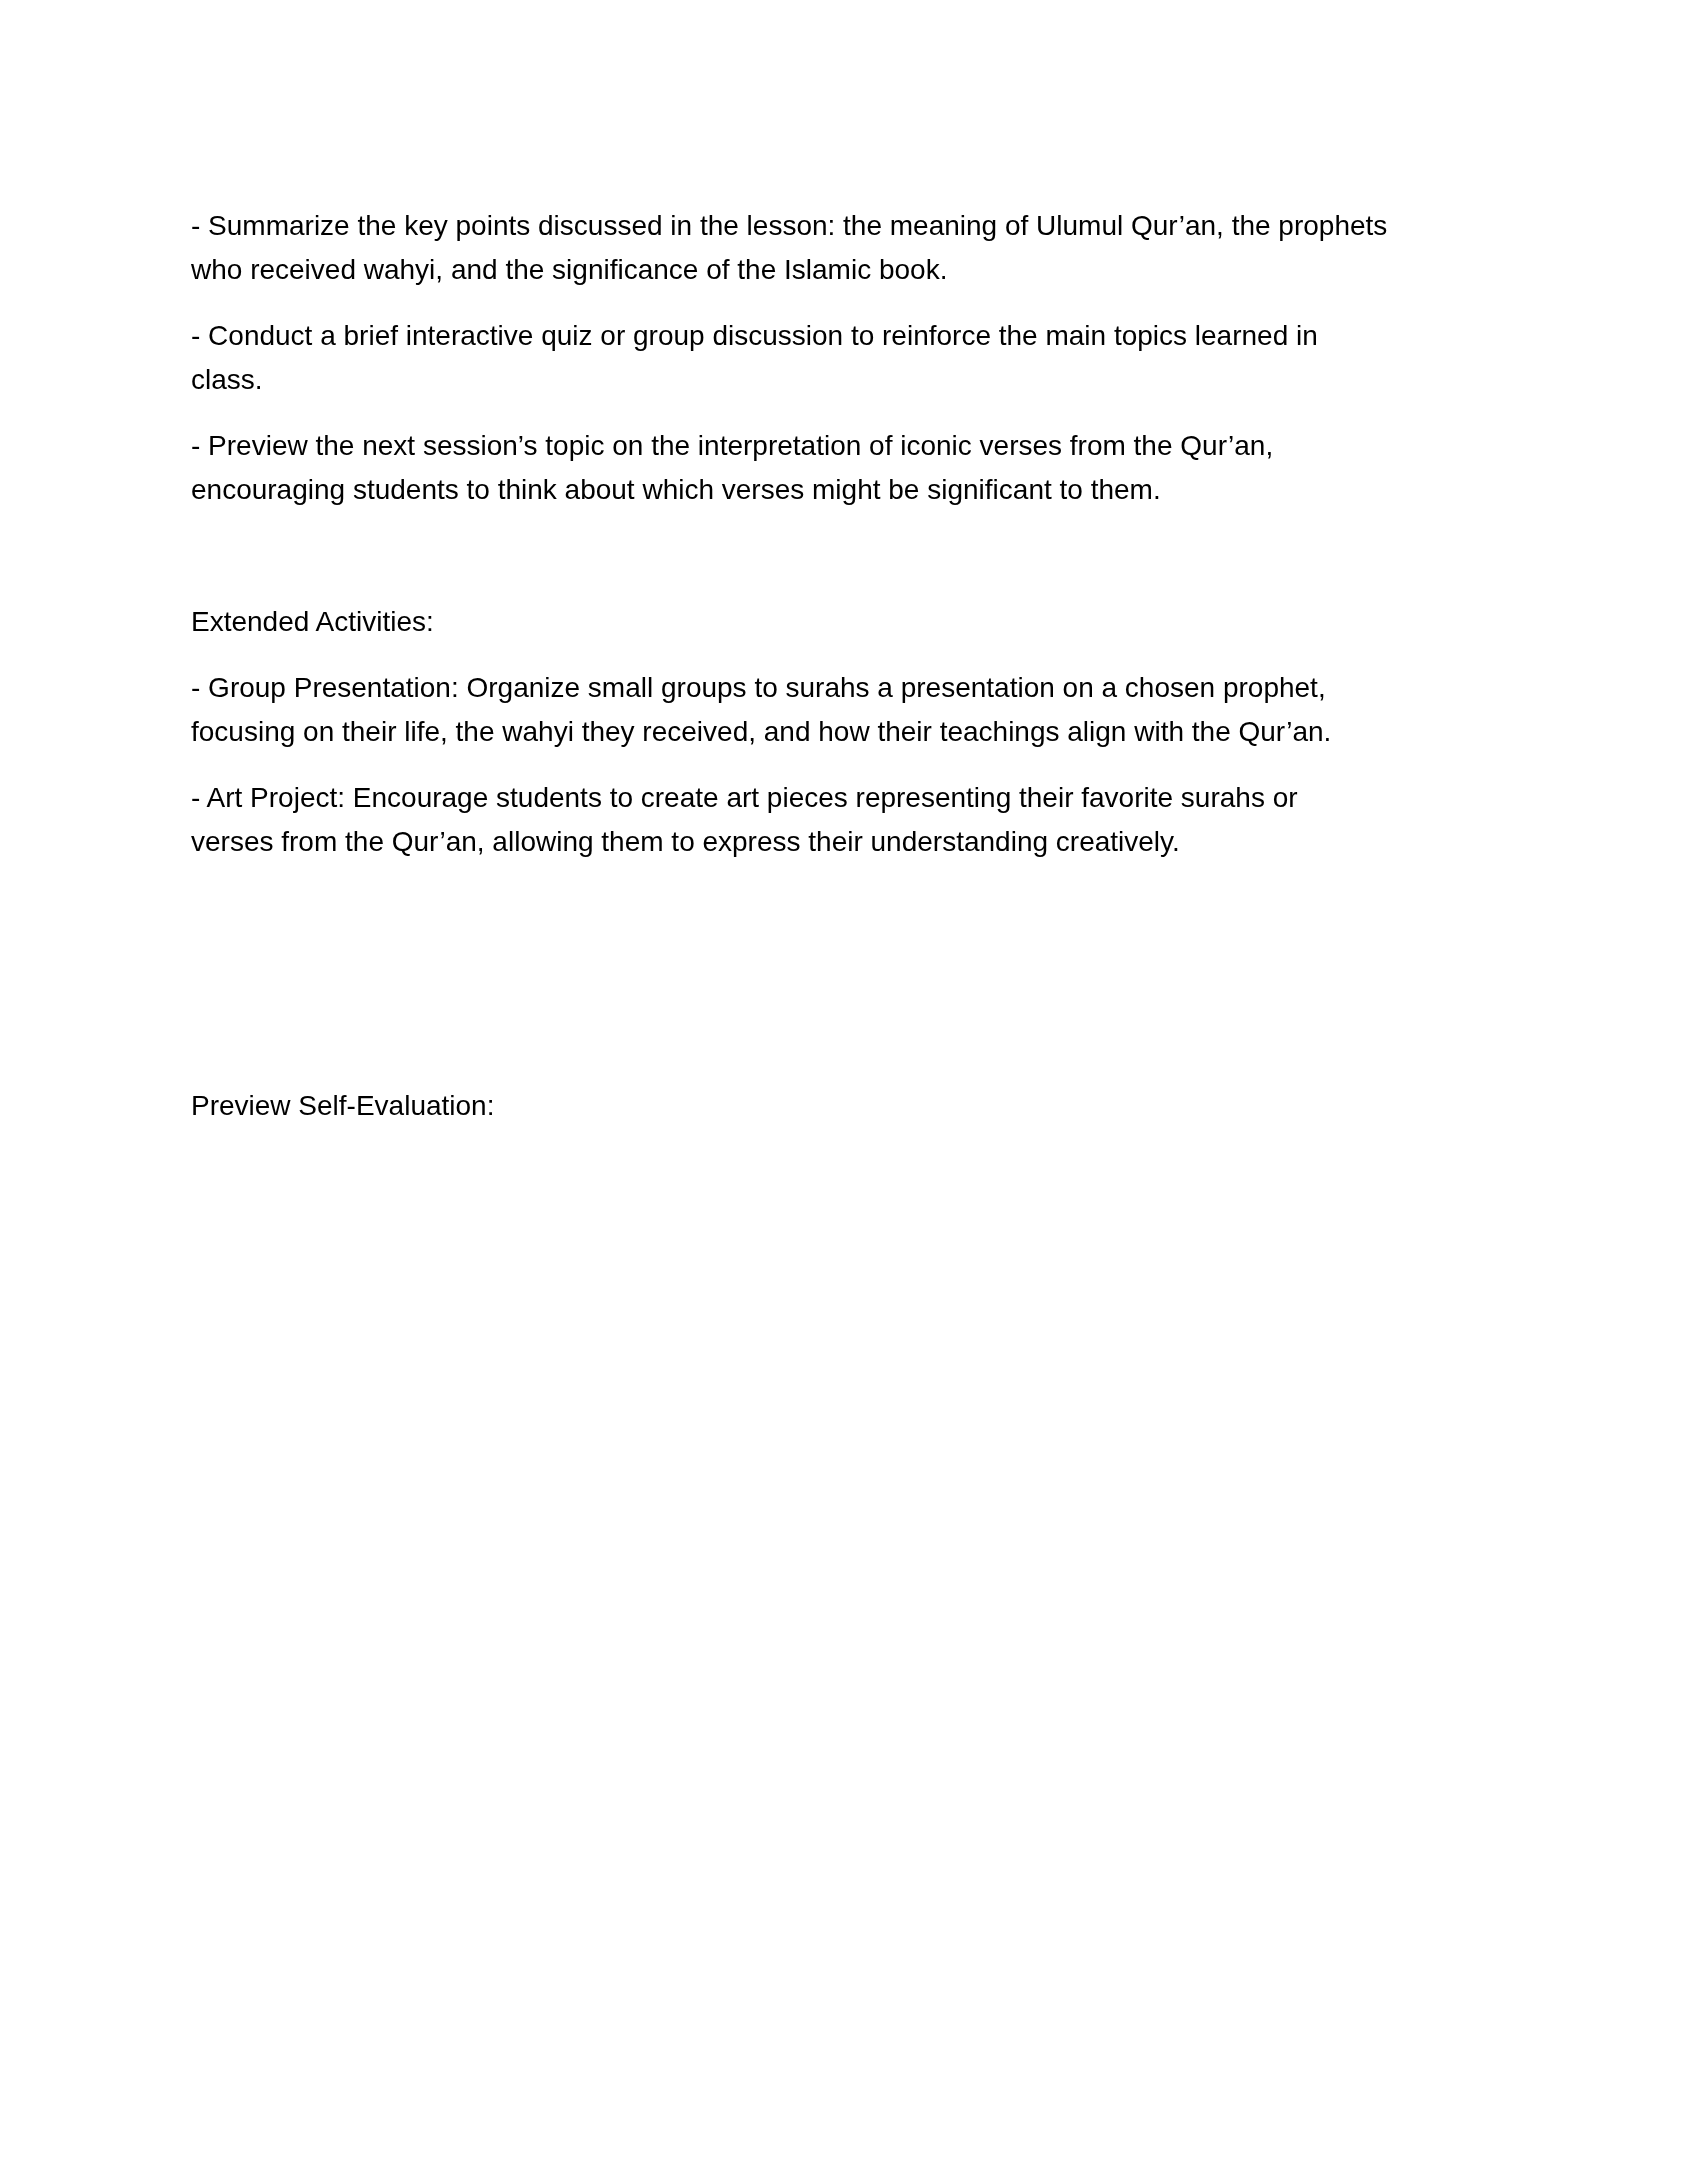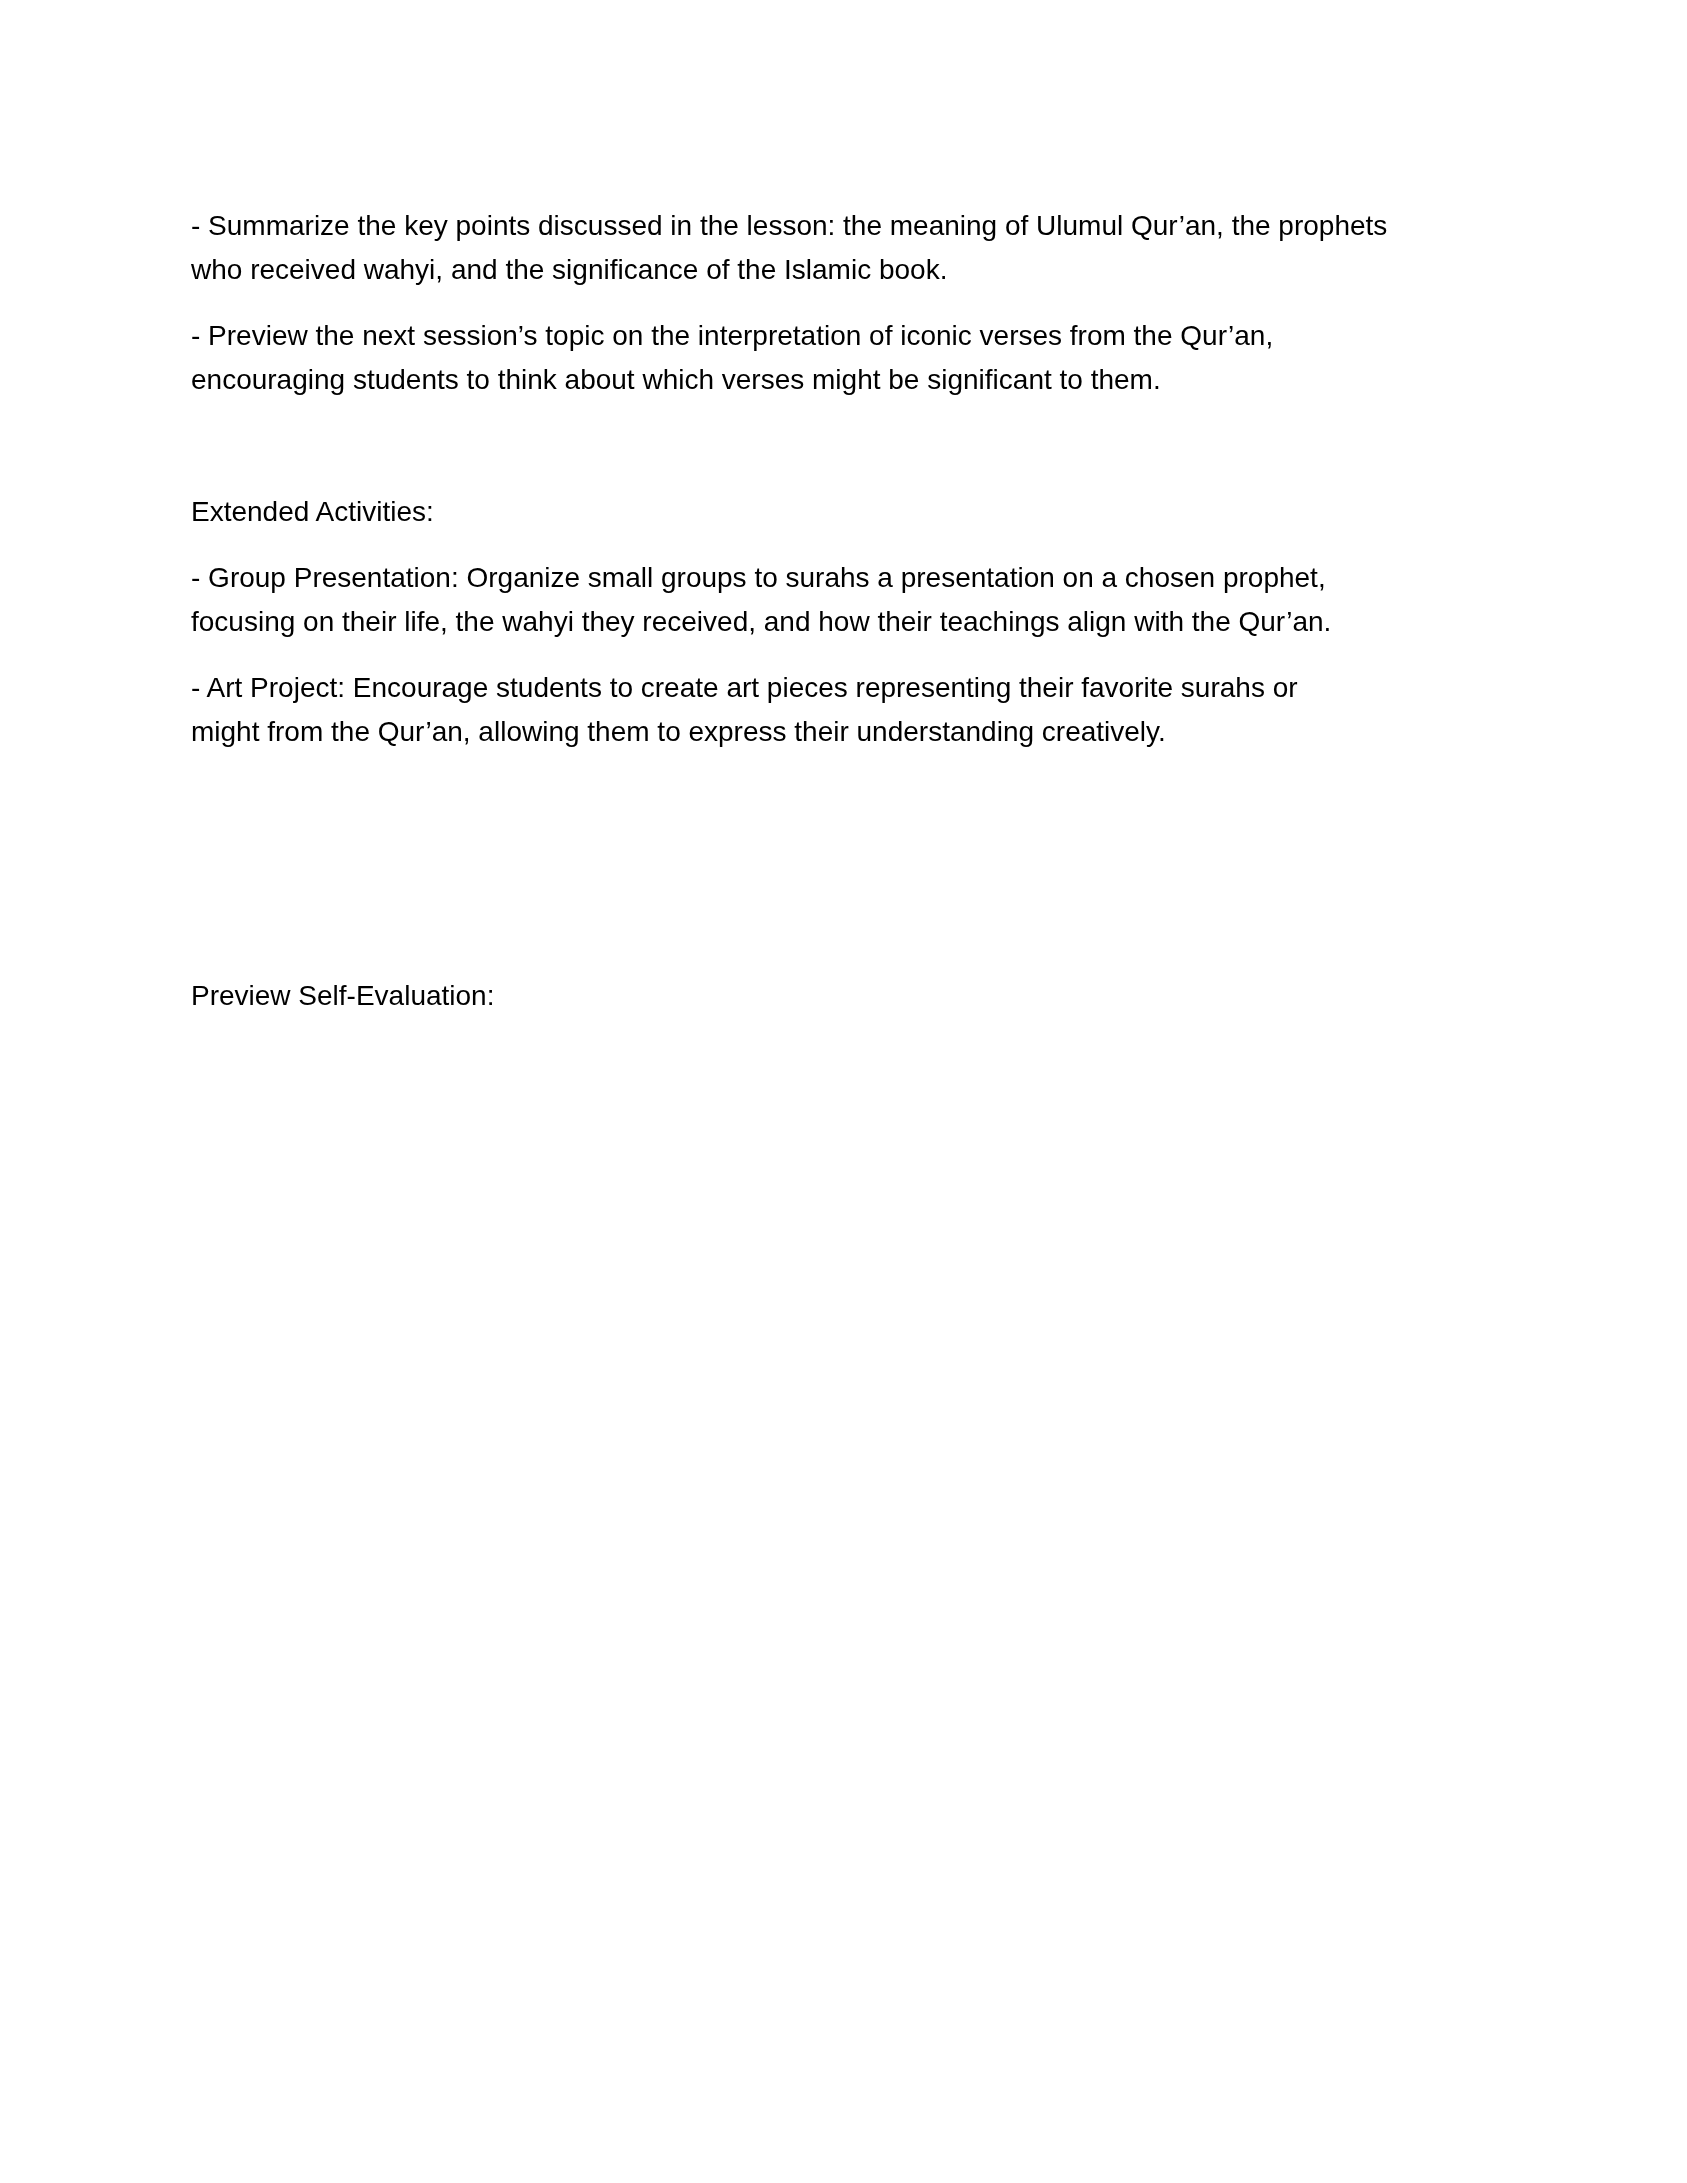--- a/index.html
+++ b/index.html
@@ -46,34 +46,36 @@
 </style>
 </head>
 <body>
 
 <div class="page">
   <div class="content">
 
     <p class="para">- Summarize the key points discussed in the lesson: the meaning of Ulumul Qur’an, the prophets
 who received wahyi, and the significance of the Islamic book.</p>
 
+    <p class="para">- Conduct a brief interactive quiz or group discussion to reinforce the main topics learned in
+class.</p>
 
     <p class="para">- Preview the next session’s topic on the interpretation of iconic verses from the Qur’an,
 encouraging students to think about which verses might be significant to them.</p>
 
     <div class="spacer-one"></div>
 
     <p class="heading">Extended Activities:</p>
 
 
     <p class="para">- Group Presentation: Organize small groups to surahs a presentation on a chosen prophet,
 focusing on their life, the wahyi they received, and how their teachings align with the Qur’an.</p>
 
     <p class="para">- Art Project: Encourage students to create art pieces representing their favorite surahs or
-might from the Qur’an, allowing them to express their understanding creatively.</p>
+verses from the Qur’an, allowing them to express their understanding creatively.</p>
 
     <div class="spacer-three"></div>
 
     <p class="heading">Preview Self-Evaluation:</p>
 
   </div>
 </div>
 
 
 </body></html>

